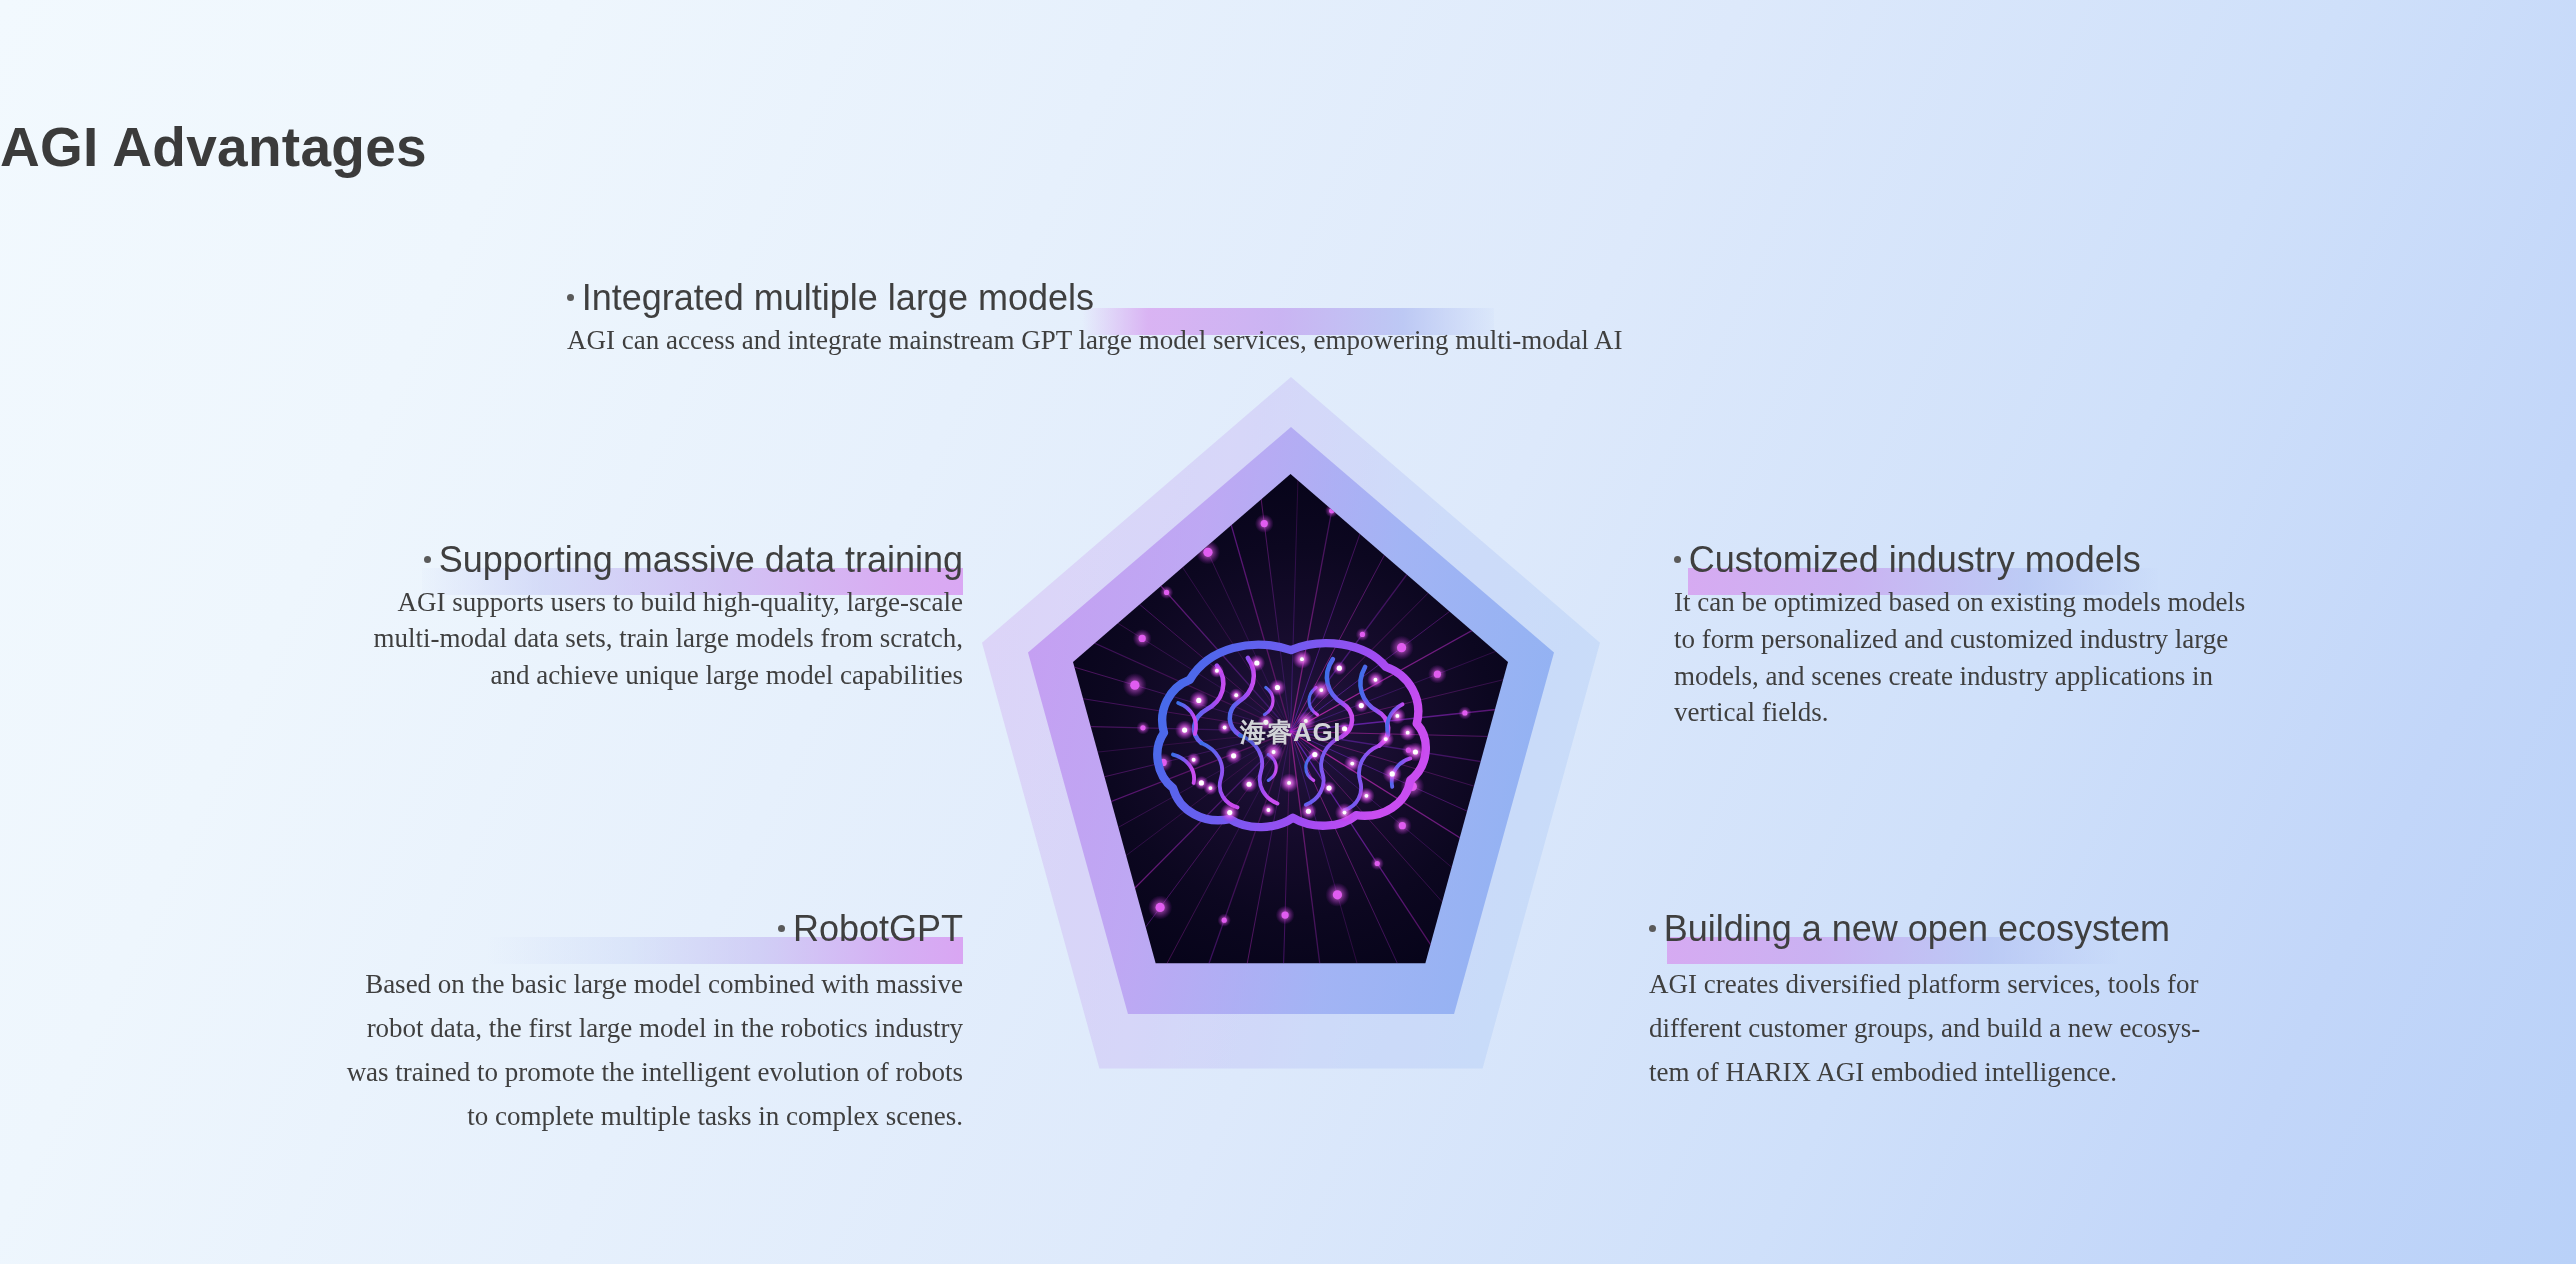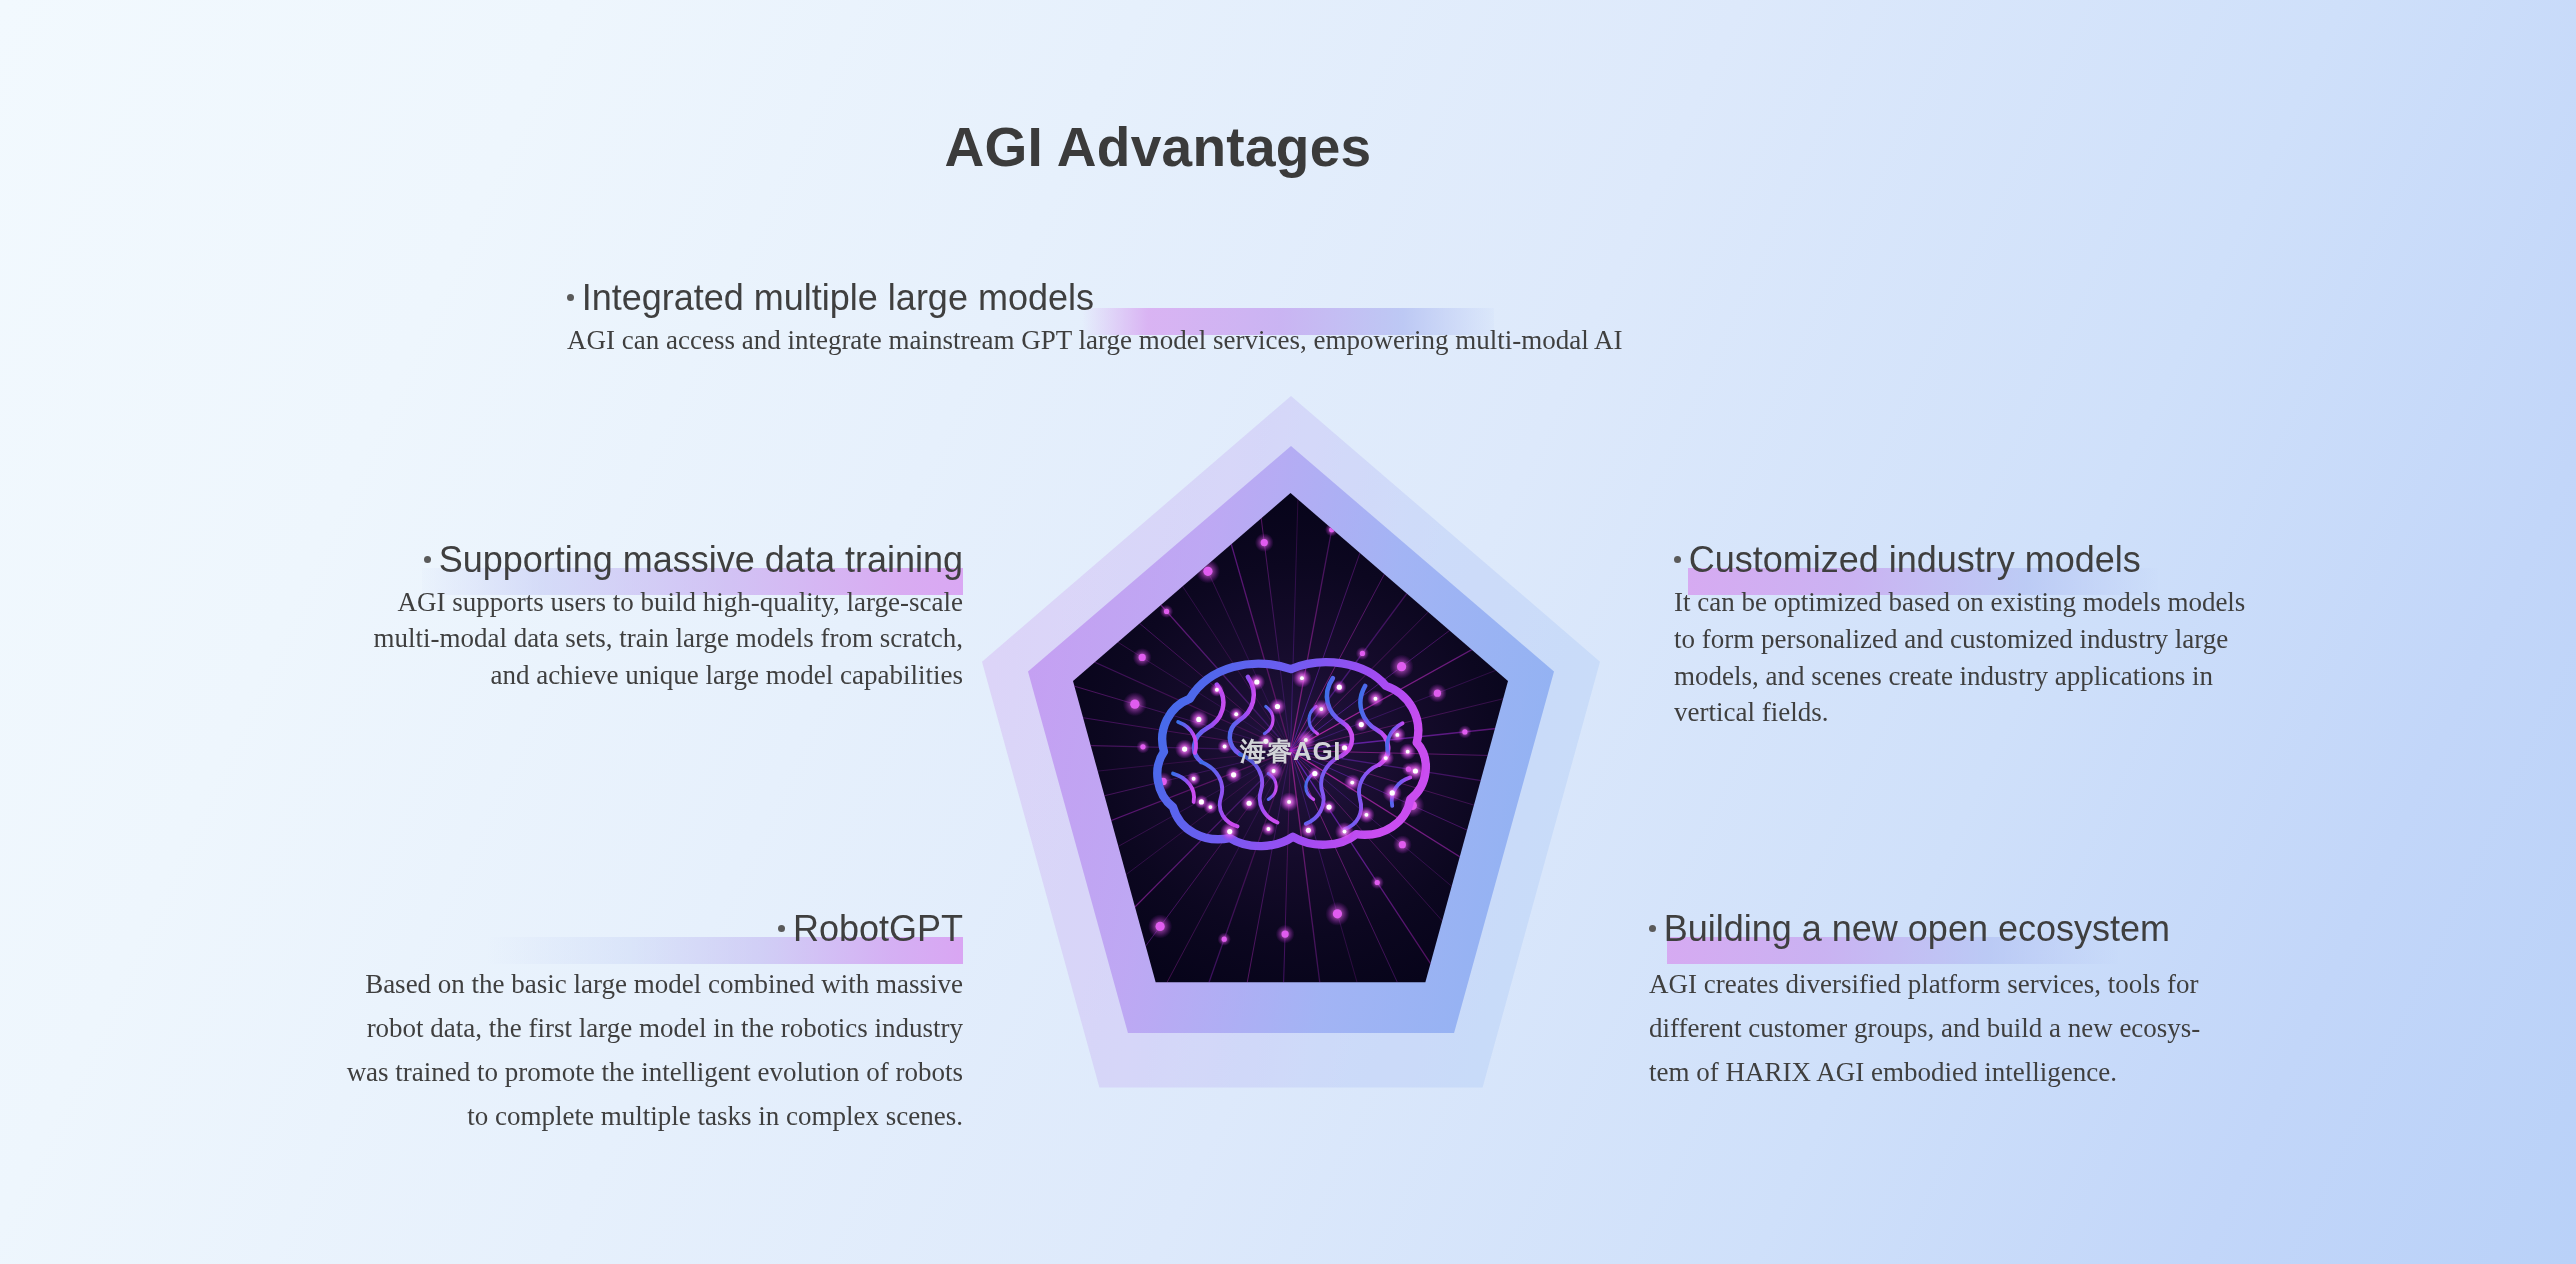--- a/index.html
+++ b/index.html
@@ -22,24 +22,23 @@
         #e6f0fc 36%,
         #dde9fb 55%,
         #cfe0fa 74%,
         #c2d6f9 88%,
         #b9d1f8 100%);
   }
 
   
   .page-title {
     position: absolute;
-    left: 16px;
+    left: 0;
     top: 115px;
     width: 2284px;
-    text-align: center;
     font-size: 55px;
     font-weight: 700;
     color: #3b3b3b;
     letter-spacing: 0.3px;
   }
 
   
   .feature { position: absolute; }
   .feature .head-wrap {
     position: relative;
@@ -122,21 +121,21 @@
   #f-left2   { left: 61px;   top: 909px; width: 902px; text-align: right; }
   #f-right2  { left: 1649px; top: 909px; width: 863px; text-align: left; }
 
   #f-left2 p, #f-right2 p { line-height: 1.62; margin-top: 14px; }
   #f-right1 p { line-height: 1.36; }
 
   
   #center-art {
     position: absolute;
     left: 982px;
-    top: 396px;
+    top: 377px;
     width: 618px;
     height: 728px;
   }
   .pent {
     position: absolute;
     clip-path: polygon(50% 0%, 100% 36.5%, 81% 95%, 19% 95%, 0% 36.5%);
   }
   #pent-outer {
     left: 0; top: 0; width: 618px; height: 728px;
     background: linear-gradient(100deg, #d9c3f6 0%, #d0c8f7 35%, #c2d2f8 65%, #bcd6f9 100%);

